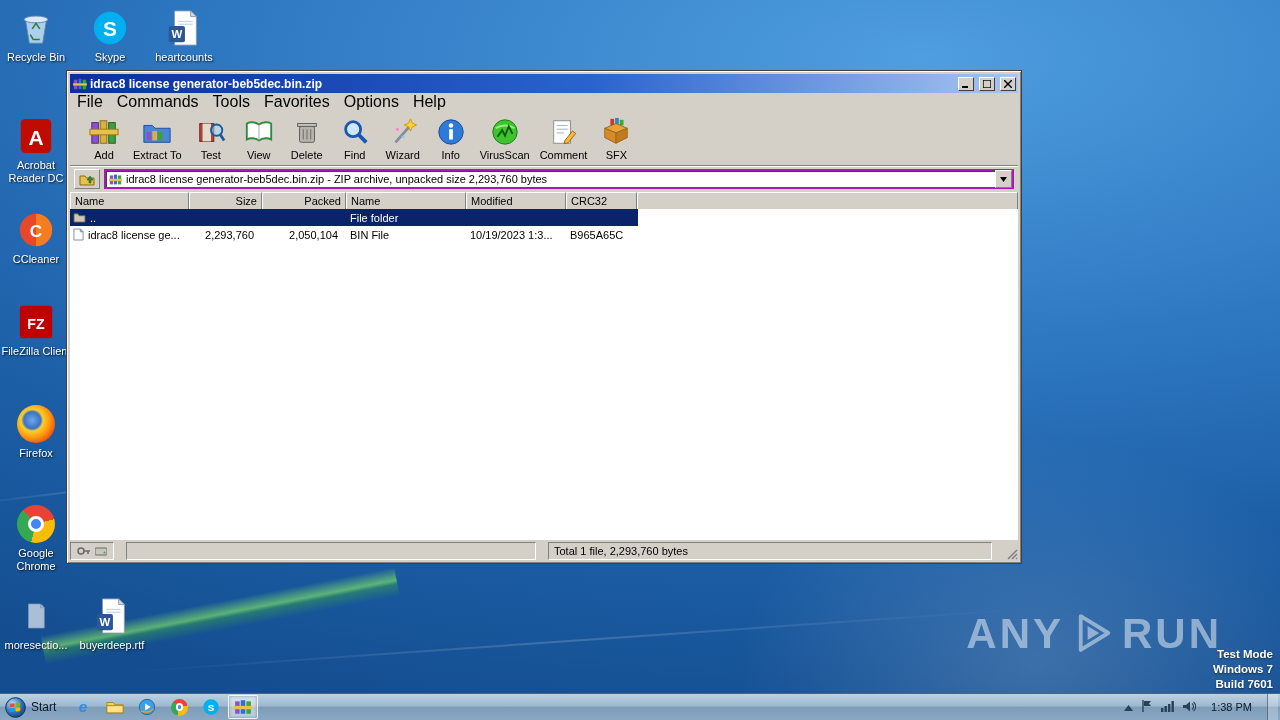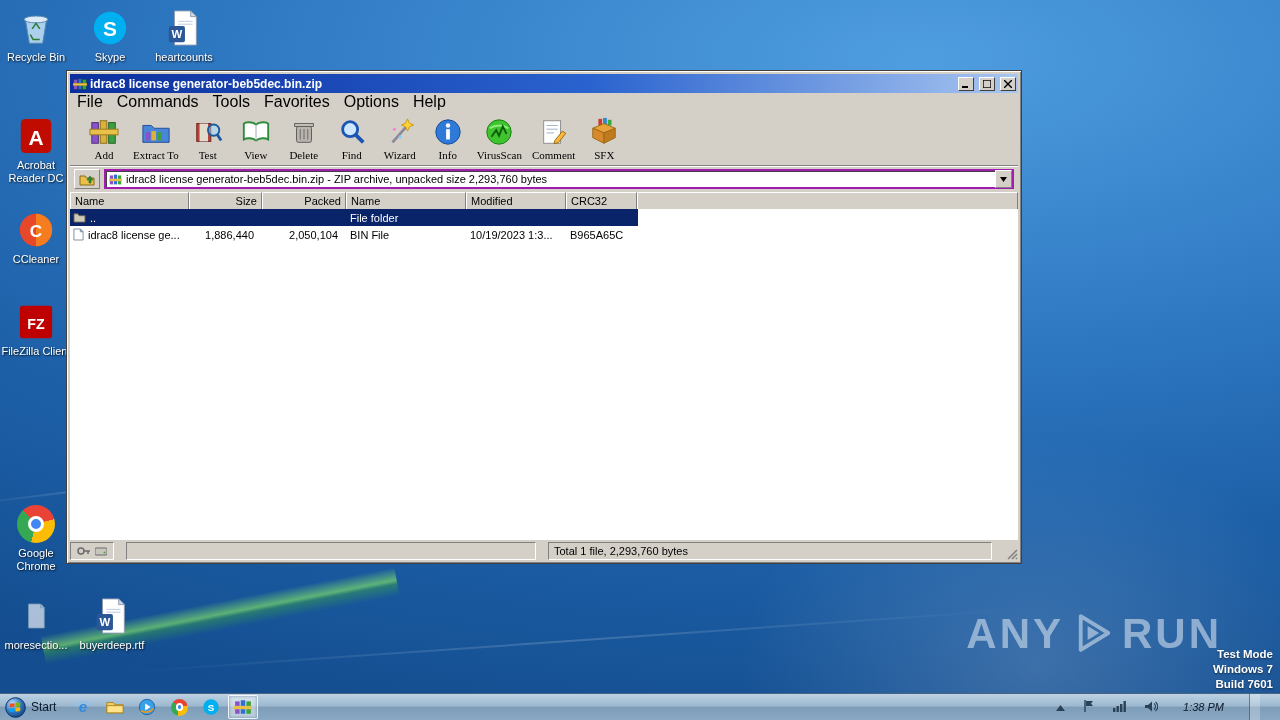--- a/index.html
+++ b/index.html
@@ -44,21 +44,21 @@
   .titlebar { height:19px; display:flex; align-items:center; gap:3px; padding:0 2px 0 3px;
     background:linear-gradient(90deg,#0b2f9e 0%, #2a63cf 55%, #a8c6f0 100%); flex:0 0 auto; }
   .titlebar .ttl { flex:1; color:#fff; font-weight:bold; font-size:12px; white-space:nowrap; overflow:hidden; }
   .capbtn { width:16px; height:14px; background:#d4d0c8; border:1px solid; border-color:#fff #404040 #404040 #fff;
     display:flex; align-items:center; justify-content:center; margin-left:2px; }
 
   .menubar { height:18px; display:flex; align-items:center; font-size:16px; color:#000; flex:0 0 auto; }
   .menuitem { padding:1px 7px; }
 
   .toolbar { flex:0 0 auto; display:flex; align-items:center; padding:3px 2px 2px 10px;
-    border-bottom:1px solid #808080; box-shadow:0 1px 0 #fff;font-family:Liberation Serif, serif; }
+    border-bottom:1px solid #808080; box-shadow:0 1px 0 #fff; }
   .tbtn { min-width:48px; padding:2px 4px 1px; display:flex; flex-direction:column; align-items:center; gap:2px; border:1px solid transparent; }
   .tbtn .tlbl { font-size:11px; color:#000; white-space:nowrap; }
   .tbtn svg { width:30px; height:30px; }
 
   .addrrow { flex:0 0 auto; display:flex; align-items:center; gap:4px; padding:3px 4px; }
   .upbtn { width:26px; height:20px; background:#d4d0c8; border:1px solid; border-color:#fff #808080 #808080 #fff;
     display:flex; align-items:center; justify-content:center; }
   .combo { flex:1; height:20px; background:#fff; border:2px solid #a21caf;
     box-shadow: inset 1px 1px 0 #404040; display:flex; align-items:center; gap:4px; padding-left:3px; }
   .combo .ctext { flex:1; font-size:11px; color:#000; white-space:nowrap; overflow:hidden; }
@@ -92,21 +92,21 @@
 
   
   .taskbar { position:absolute; left:0; bottom:0; width:1280px; height:27px;
     background:linear-gradient(180deg,#bdd2e4 0%, #9db8cf 45%, #7e9db9 52%, #8aa8c2 100%);
     border-top:1px solid #48647e; display:flex; align-items:center; color:#0a1a2a; }
   .startbtn { display:flex; align-items:center; gap:5px; padding:0 9px 0 5px; height:100%; }
   .startbtn .stxt { font-size:12px; }
   .qlaunch { display:flex; align-items:center; height:100%; margin-left:2px; }
   .qi { width:30px; height:24px; display:flex; align-items:center; justify-content:center; border-radius:2px; margin:0 1px; }
   .qi.active { background:rgba(255,255,255,.45); border:1px solid rgba(255,255,255,.75); box-shadow:inset 0 0 3px rgba(20,60,100,.5); }
-  .traywrap { margin-left:auto; display:flex; align-items:center; gap:19px; height:100%; padding-right:20px;font-style:italic; }
+  .traywrap { margin-left:auto; display:flex; align-items:center; gap:9px; height:100%; padding-right:2px; }
   .clock { font-size:11px; padding:0 6px; }
   .showdesk { width:11px; height:100%; background:rgba(255,255,255,.25); border-left:1px solid rgba(20,40,60,.5); }
   .mini { width:18px; height:18px; }
 </style>
 </head>
 <body>
 
 <div class="screen">
   <div class="wp-line l1"></div>
   <div class="wp-line l2"></div>
@@ -172,20 +172,26 @@
   <div class="dicon" style="left:0;top:302px">
     <div class="ig">
       <svg viewBox="0 0 40 40" width="38" height="38">
           <rect x="3" y="3" width="34" height="34" rx="3" fill="#bf0000"></rect>
           <text x="20" y="27" font-size="15" font-weight="bold" fill="#fff" text-anchor="middle">FZ</text>
         </svg>
     </div>
     <div class="lbl">FileZilla Client</div>
   </div>
 
+  <div class="dicon" style="left:0;top:404px">
+    <div class="ig">
+        <div class="cir ic-firefox"></div>
+      </div>
+    <div class="lbl">Firefox</div>
+  </div>
 
   <div class="dicon" style="left:0;top:504px">
     <div class="ig">
         <div class="cir ic-chrome"></div>
       </div>
     <div class="lbl">Google Chrome</div>
   </div>
 
   <div class="dicon" style="left:0;top:596px">
     <div class="ig">
@@ -408,21 +414,21 @@
         <div class="cell c-crc"></div>
       </div>
       <div class="frow">
         <div class="cell c-name">
           <svg viewBox="0 0 12 14" width="11" height="13">
               <path d="M1 1 h7 l3 3 v9 H1 z" fill="#fff" stroke="#7a8aa0"></path>
               <path d="M8 1 v3 h3 z" fill="#d8e0ea" stroke="#7a8aa0"></path>
             </svg>
           <span>idrac8 license ge...</span>
         </div>
-        <div class="cell c-size">1,886,440</div>
+        <div class="cell c-size">2,293,760</div>
         <div class="cell c-packed">2,050,104</div>
         <div class="cell c-type">BIN File</div>
         <div class="cell c-mod">10/19/2023 1:3...</div>
         <div class="cell c-crc">B965A65C</div>
       </div>
     </div>
 
     <div class="statusbar">
       <div class="spanel sp1">
         <svg viewBox="0 0 14 10" width="14" height="10">

